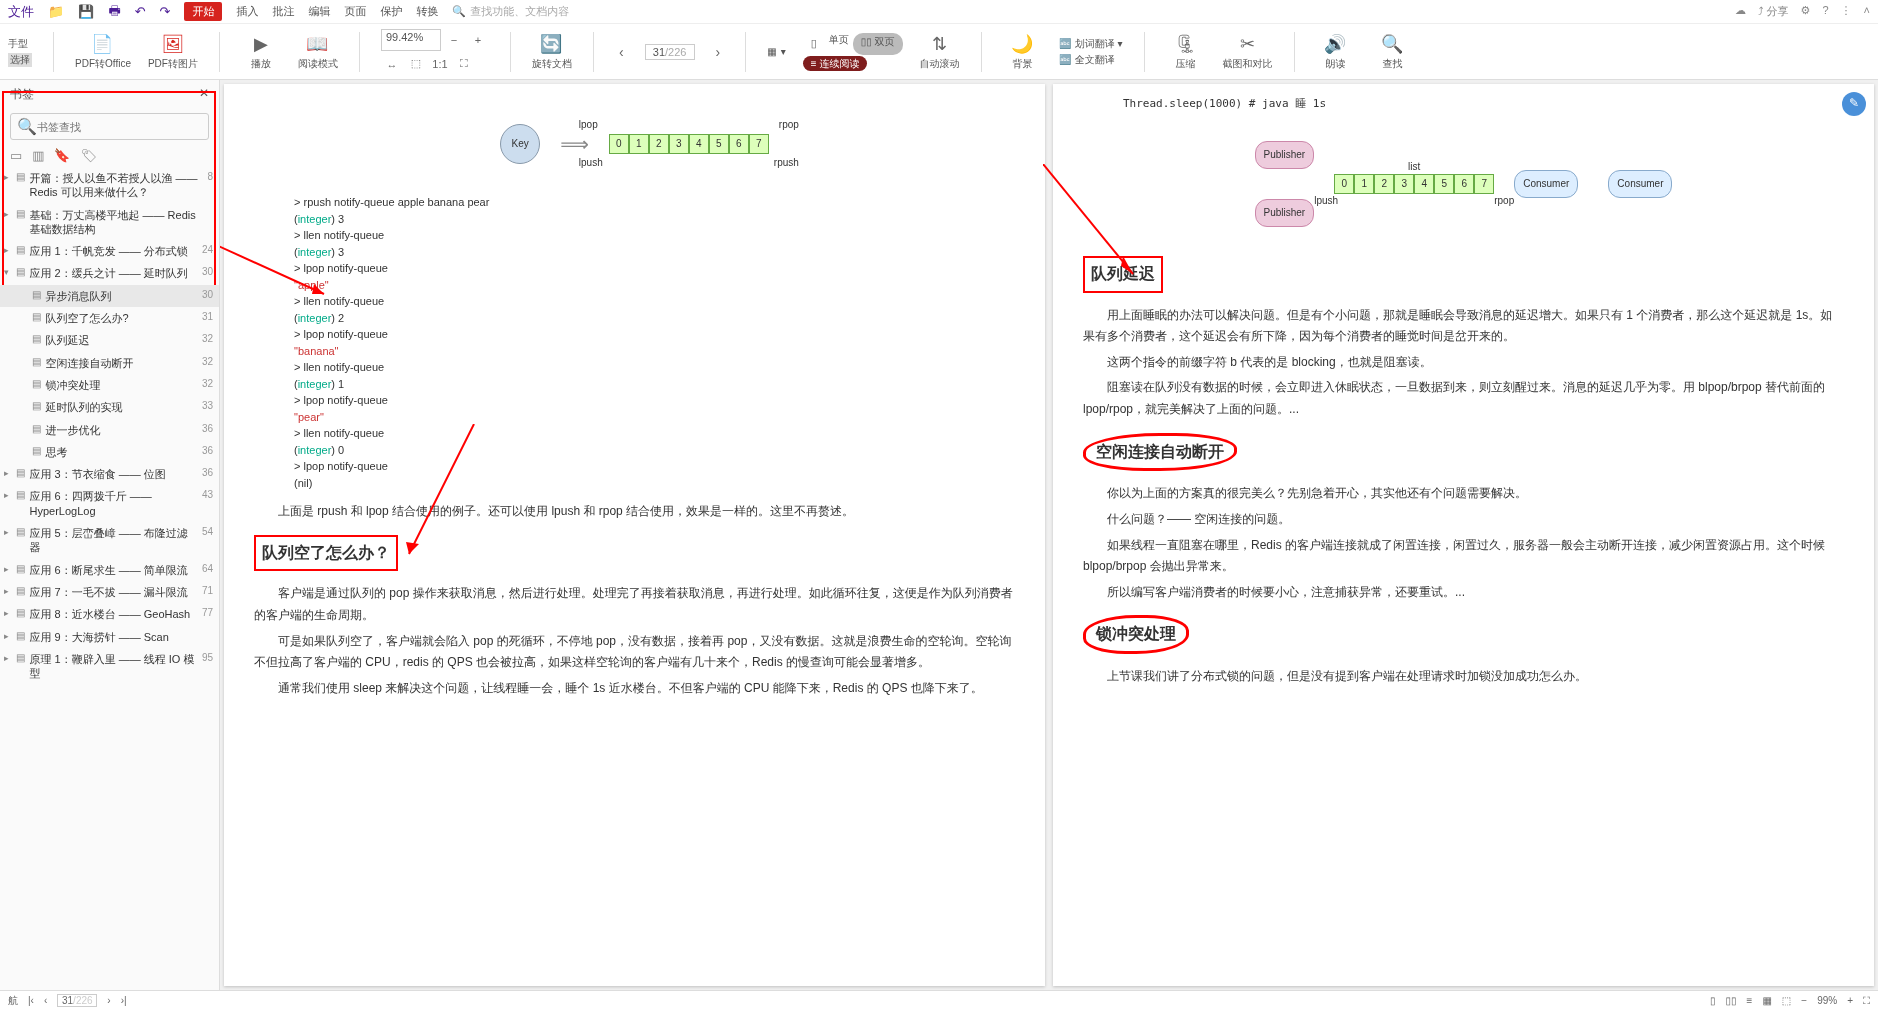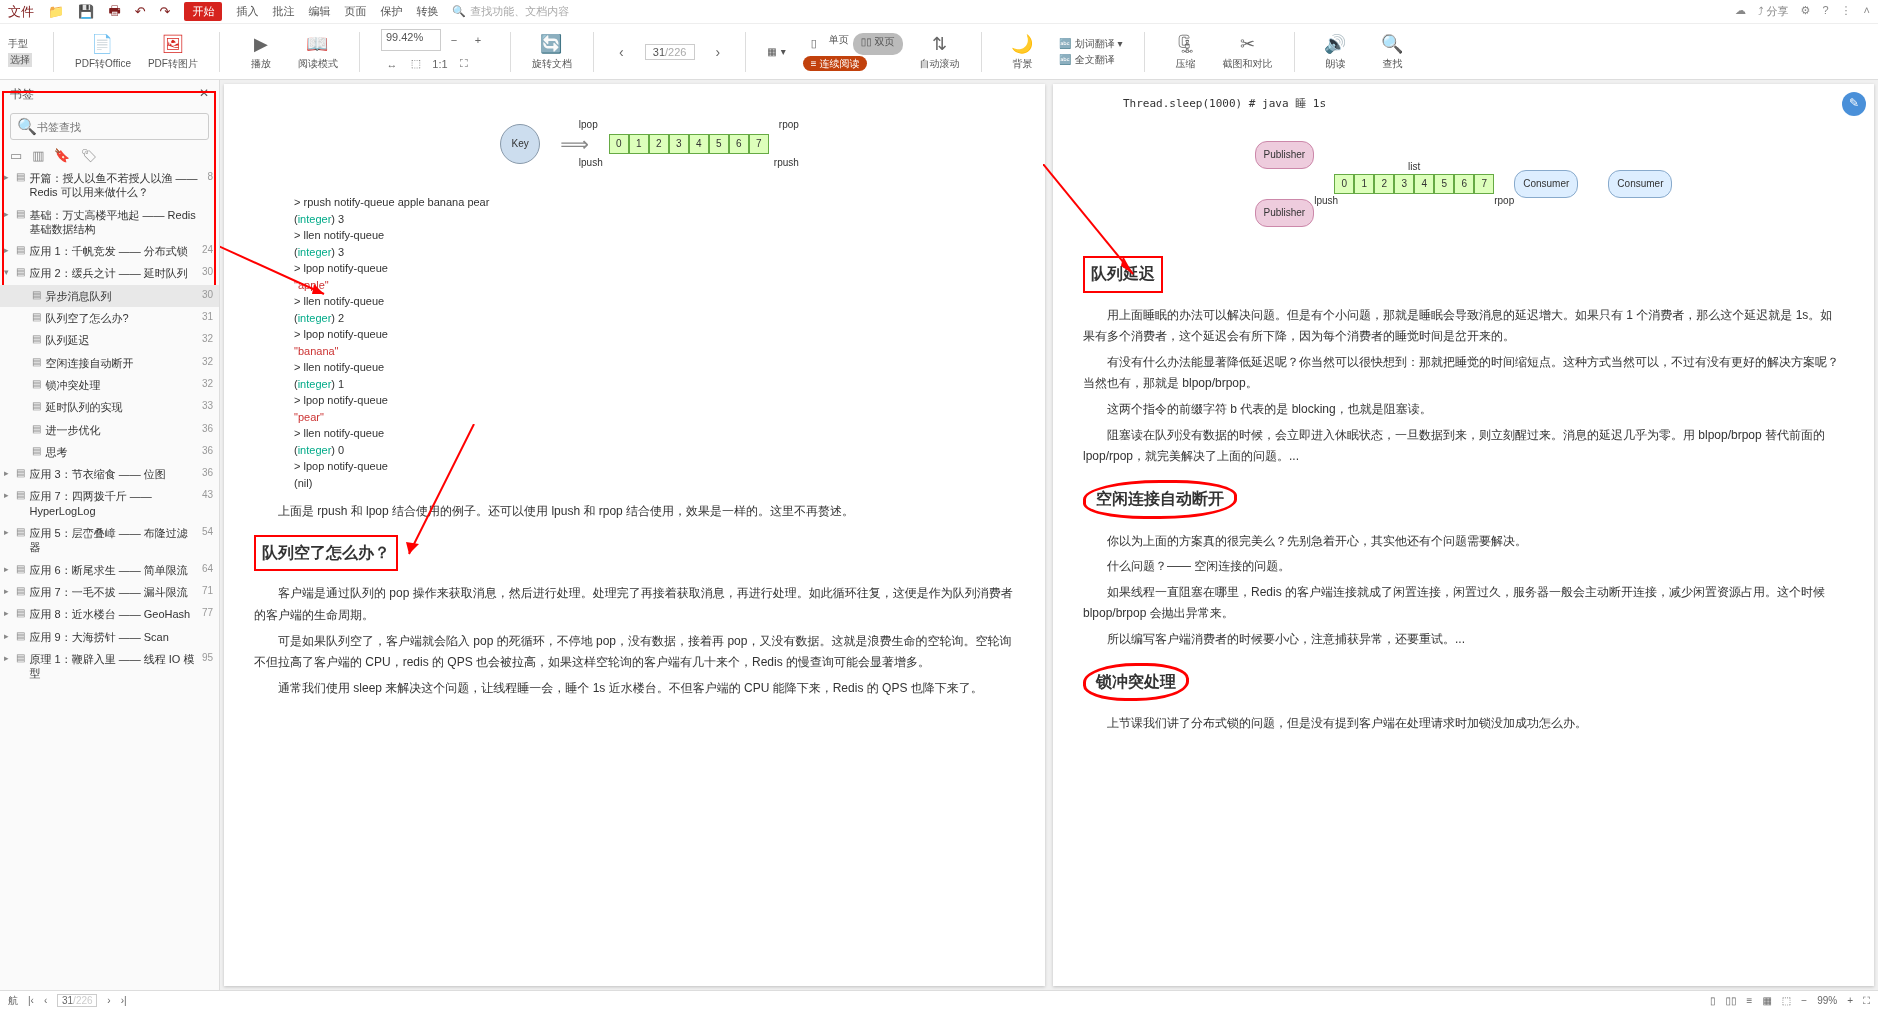--- a/index.html
+++ b/index.html
@@ -2,39 +2,39 @@
 <html><head>
 <meta charset="utf-8">
 <style>
 * { margin: 0; padding: 0; box-sizing: border-box; font-family: "Microsoft YaHei", sans-serif; }
 body { background: #fff; overflow: hidden; }
 
 
 .menubar { height: 24px; display: flex; align-items: center; padding: 0 8px; gap: 14px; font-size: 11px; color: #555; border-bottom: 1px solid #eee; }
 .menubar .menu-item { cursor: pointer; }
 .menubar .menu-item.active { background: #d6231e; color: #fff; padding: 2px 8px; border-radius: 2px; }
-.menubar .icon-btn { color: #7f1d1d; font-size: 13px; }
+.menubar .icon-btn { color: #4c1d95; font-size: 13px; }
 .menubar .search { display: flex; align-items: center; color: #aaa; gap: 4px; }
 .menubar .spacer { flex: 1; }
 .menubar .right { display: flex; gap: 12px; color: #888; }
 
 
 .ribbon { height: 56px; display: flex; align-items: center; padding: 0 8px; gap: 17px; border-bottom: 1px solid #ddd; font-size: 10px; color: #555; }
 .ribbon .group { display: flex; flex-direction: column; align-items: center; gap: 2px; min-width: 40px; }
 .ribbon .group .icon { font-size: 18px; color: #d6231e; }
 .ribbon .group .icon.gray { color: #666; }
 .ribbon .group .label { font-size: 10px; }
 .ribbon .sep { width: 1px; height: 40px; background: #ddd; margin: 0 4px; }
 .ribbon .mini-col { display: flex; flex-direction: column; gap: 2px; }
 .ribbon .mini-btn { width: 22px; height: 22px; display: flex; align-items: center; justify-content: center; font-size: 11px; color: #666; border: 1px solid transparent; }
 .ribbon .zoom-box { border: 1px solid #ccc; padding: 1px 4px; font-size: 11px; min-width: 60px; }
 .ribbon .page-box { border: 1px solid #ccc; padding: 1px 4px; font-size: 11px; min-width: 50px; text-align: center; }
 .ribbon .nav-arrow { font-size: 14px; color: #666; padding: 0 4px; }
 .ribbon .view-pill { background: #bbb; border-radius: 10px; padding: 2px 8px; font-size: 10px; }
-.ribbon .view-pill.blue { background: #c2410c; color: #fff; }
+.ribbon .view-pill.blue { background: #7f1d1d; color: #fff; }
 
 
 .main { display: flex; height: calc(100vh - 100px); }
 
 
 .bookmark-panel { width: 220px; border-right: 1px solid #ddd; display: flex; flex-direction: column; background: #fafafa; }
 .bookmark-panel .hdr { display: flex; justify-content: space-between; padding: 6px 10px; font-size: 12px; color: #555; }
 .bookmark-panel .search-box { margin: 4px 10px; border: 1px solid #ccc; border-radius: 3px; display: flex; align-items: center; padding: 3px 6px; }
 .bookmark-panel .search-box input { border: none; outline: none; font-size: 11px; flex: 1; background: transparent; }
 .bookmark-panel .toolbar { display: flex; gap: 10px; padding: 4px 10px; color: #888; font-size: 13px; }
@@ -278,21 +278,21 @@
         </div>
         <div class="bk-item">
           <span class="toggle">▸</span>
           <span class="bk-icon">▤</span>
           <span class="txt">应用 3：节衣缩食 —— 位图</span>
           <span class="pg">36</span>
         </div>
         <div class="bk-item">
           <span class="toggle">▸</span>
           <span class="bk-icon">▤</span>
-          <span class="txt">应用 7：四两拨千斤 —— HyperLogLog</span>
+          <span class="txt">应用 6：四两拨千斤 —— HyperLogLog</span>
           <span class="pg">43</span>
         </div>
         <div class="bk-item">
           <span class="toggle">▸</span>
           <span class="bk-icon">▤</span>
           <span class="txt">应用 5：层峦叠嶂 —— 布隆过滤器</span>
           <span class="pg">54</span>
         </div>
         <div class="bk-item">
           <span class="toggle">▸</span>
@@ -412,21 +412,20 @@
           <div class="cloud blue">Consumer</div>
           <div class="cloud blue">Consumer</div>
         </div>
       </div>
       <svg class="red-arrow" style="left:-10px;top:80px" width="100" height="120">
           <line x1="0" y1="0" x2="90" y2="110" stroke="red" stroke-width="2"></line>
           <polygon points="90,110 78,102 80,92" fill="red"></polygon>
         </svg>
       <div class="heading"><span class="red-box">队列延迟</span></div>
       <p class="para">用上面睡眠的办法可以解决问题。但是有个小问题，那就是睡眠会导致消息的延迟增大。如果只有 1 个消费者，那么这个延迟就是 1s。如果有多个消费者，这个延迟会有所下降，因为每个消费者的睡觉时间是岔开来的。</p>
-      <p class="para">有没有什么办法能显著降低延迟呢？你当然可以很快想到：那就把睡觉的时间缩短点。这种方式当然可以，不过有没有更好的解决方案呢？当然也有，那就是 blpop/brpop。</p>
       <p class="para"><span>这两个指令的前缀字符 b 代表的是 blocking，也就是阻塞读。</span></p>
       <p class="para"><span>阻塞读在队列没有数据的时候，会立即进入休眠状态，一旦数据到来，则立刻醒过来。消息的延迟几乎为零。用 blpop/brpop 替代前面的 lpop/rpop，就完美解决了上面的问题。...</span></p>
       <div class="heading"><span class="red-circle">空闲连接自动断开</span></div>
       <p class="para">你以为上面的方案真的很完美么？先别急着开心，其实他还有个问题需要解决。</p>
       <p class="para">什么问题？—— 空闲连接的问题。</p>
       <p class="para">如果线程一直阻塞在哪里，Redis 的客户端连接就成了闲置连接，闲置过久，服务器一般会主动断开连接，减少闲置资源占用。这个时候 blpop/brpop 会抛出异常来。</p>
       <p class="para">所以编写客户端消费者的时候要小心，注意捕获异常，还要重试。...</p>
       <div class="heading"><span class="red-circle">锁冲突处理</span></div>
       <p class="para">上节课我们讲了分布式锁的问题，但是没有提到客户端在处理请求时加锁没加成功怎么办。</p>
     </div>

